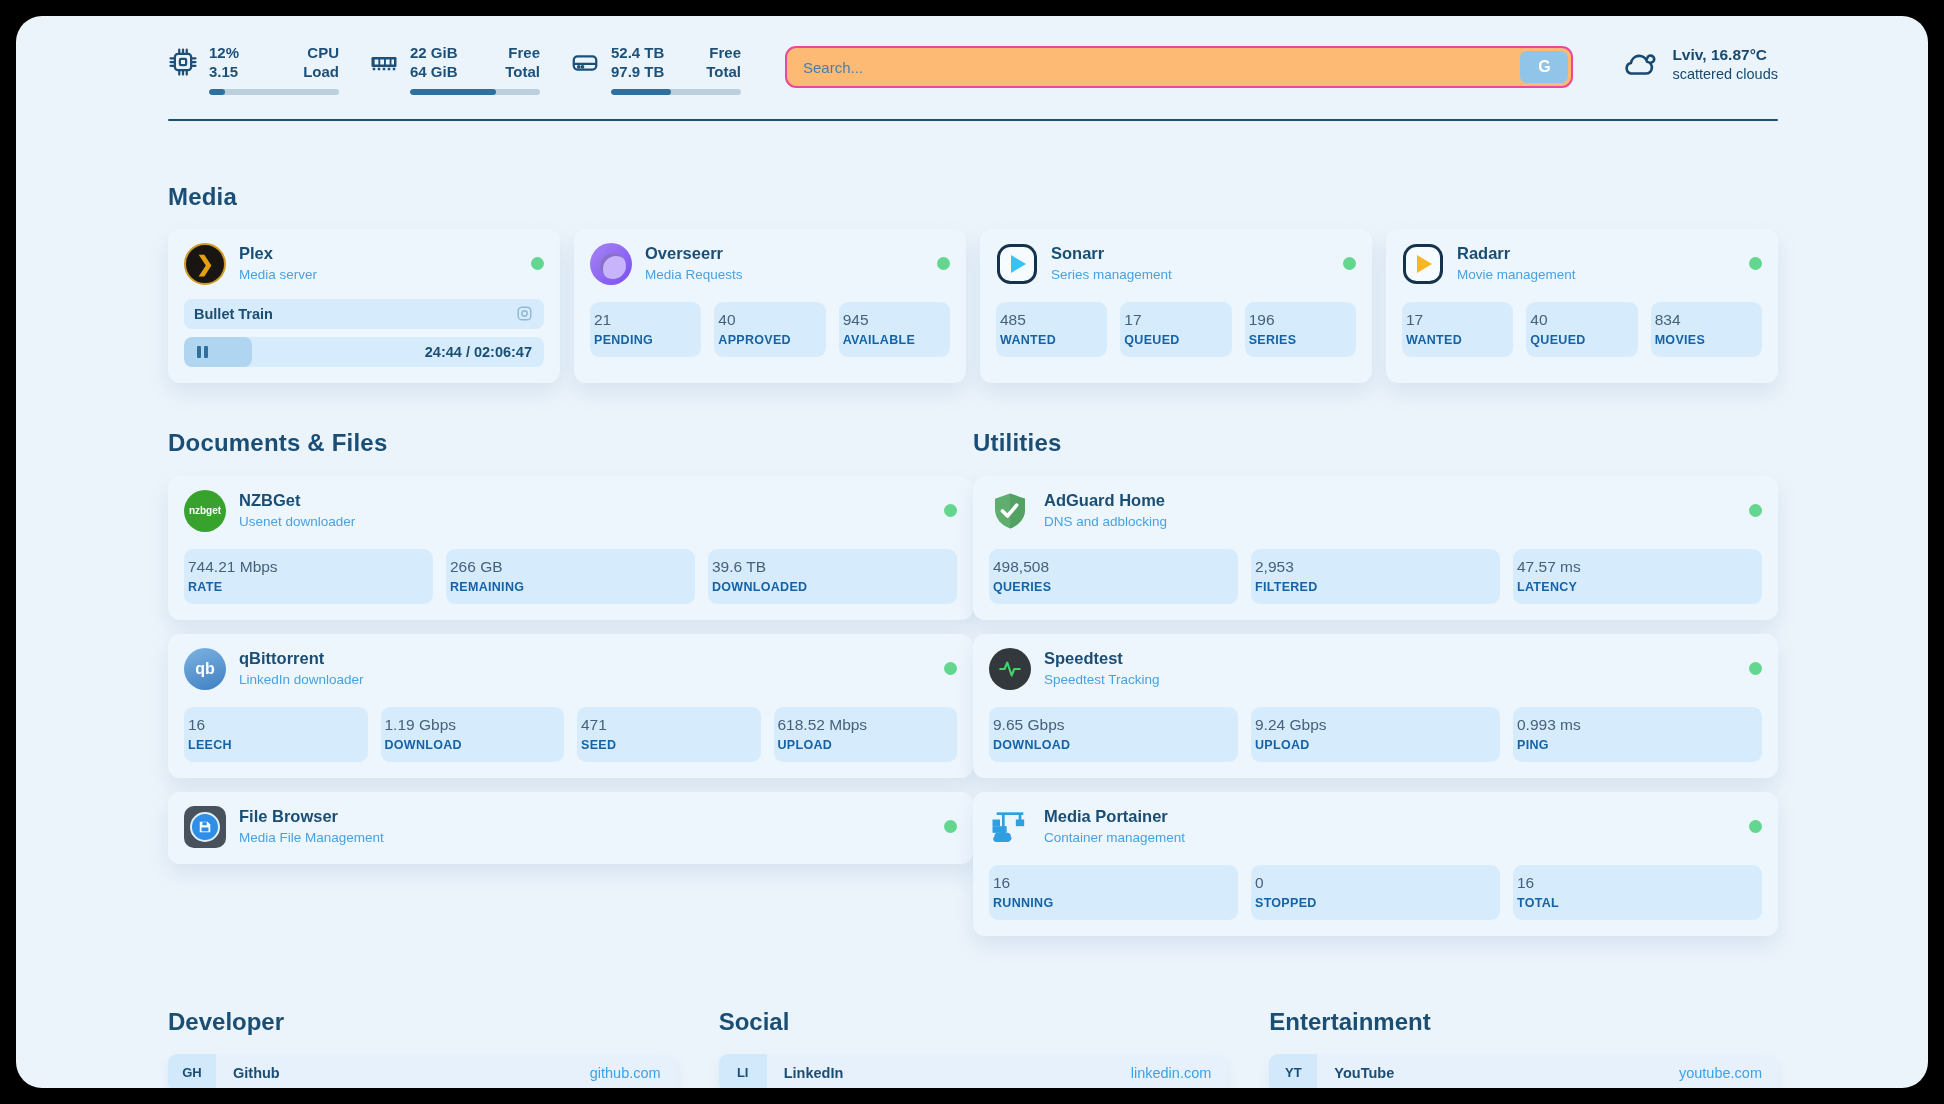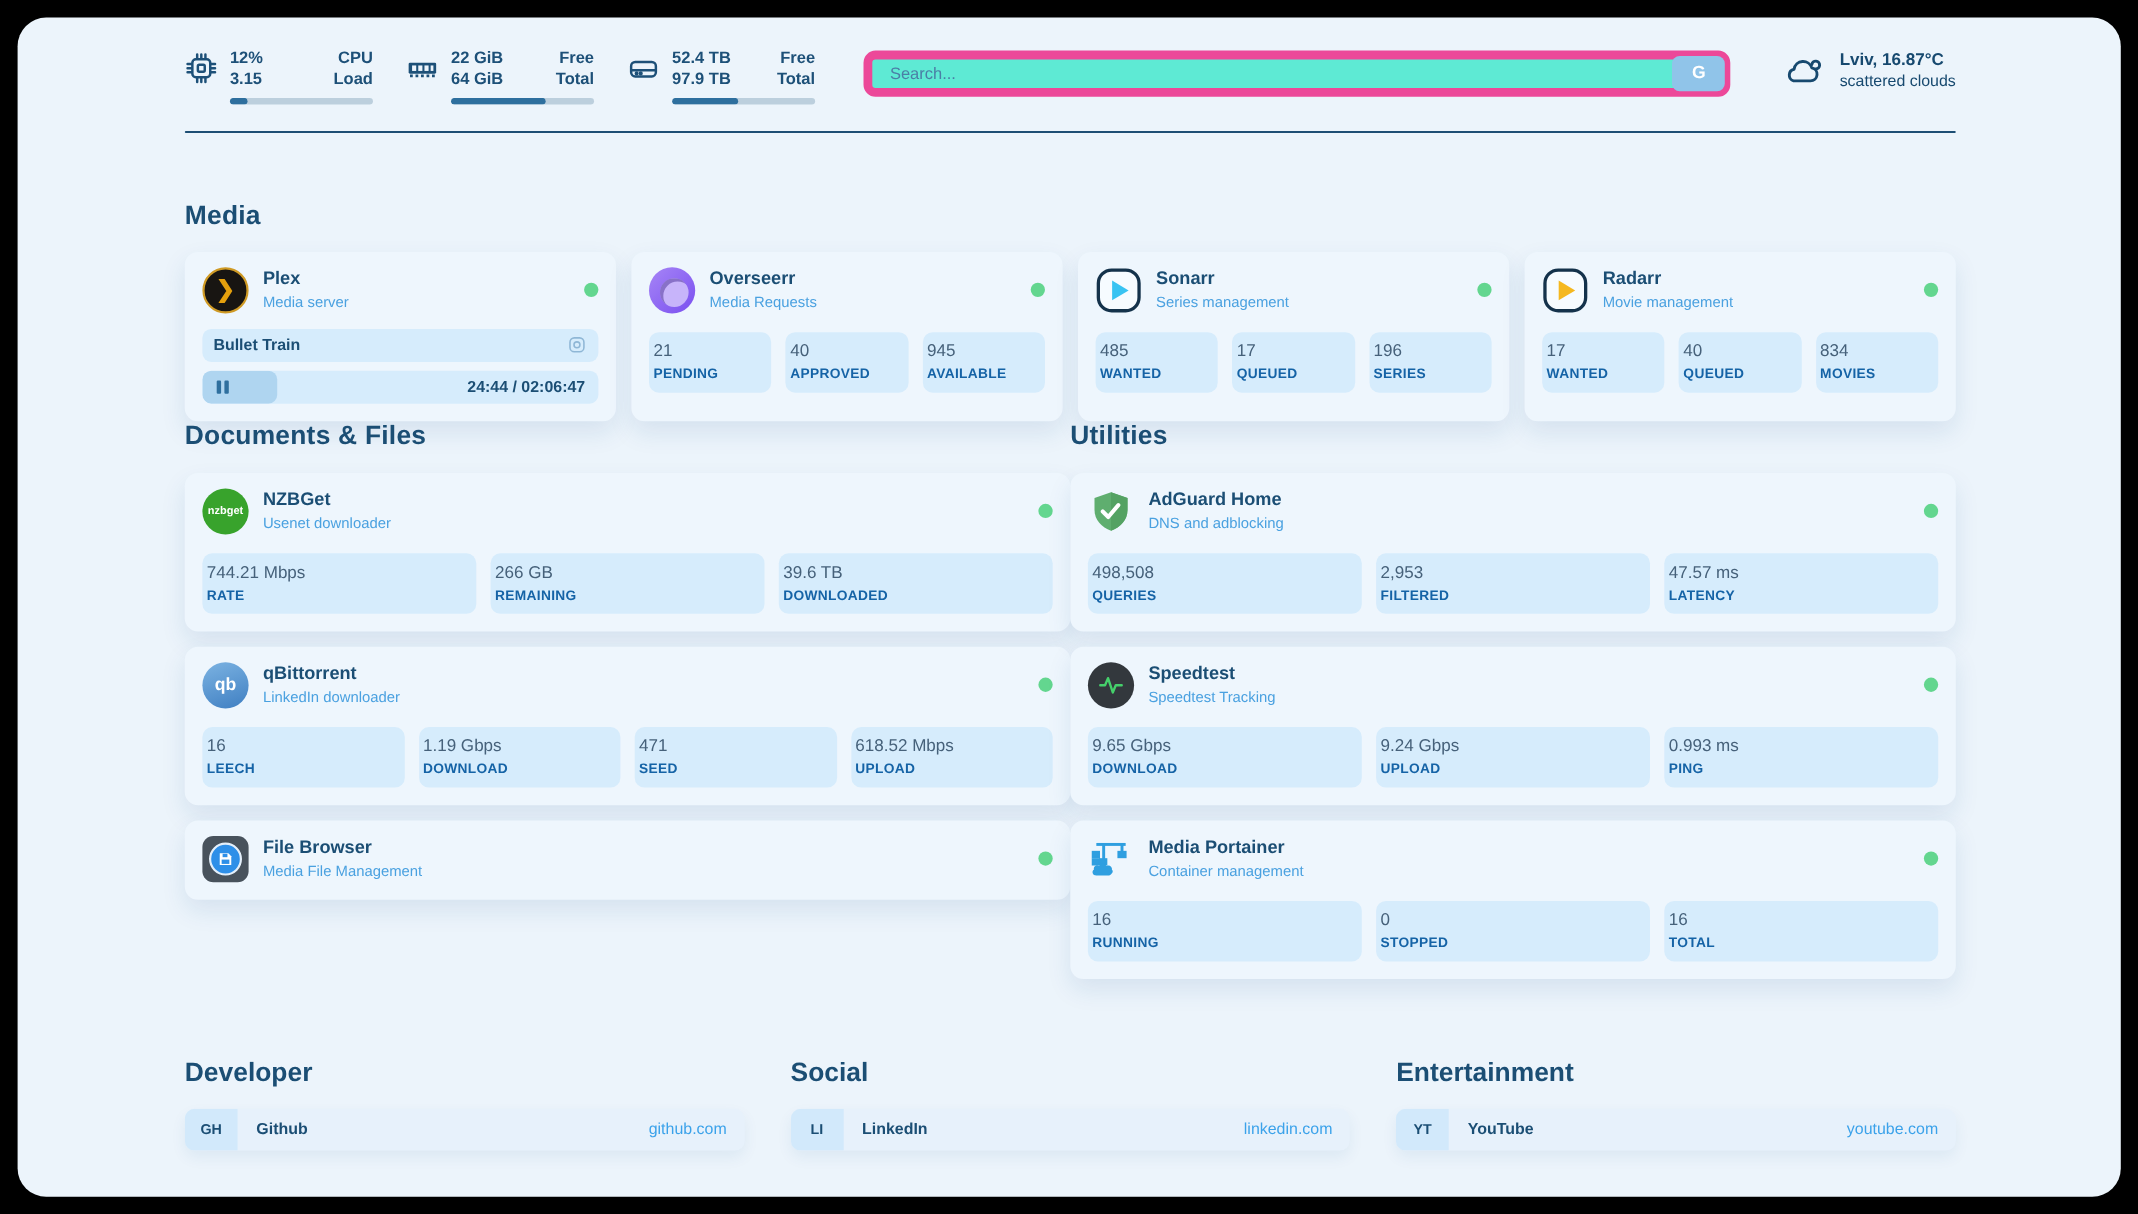--- a/index.html
+++ b/index.html
@@ -23,22 +23,22 @@
   .meter-body { min-width:130px; }
   .meter-rows { display:flex; justify-content:space-between; gap:18px;
     font-size:15px; font-weight:700; color:#1d5078; line-height:1.25; }
   .meter-col-val { text-align:left; }
   .meter-col-lab { text-align:right; }
   .meter-bar { margin-top:7px; height:6px; background:#bccfdd; border-radius:3px;
     position:relative; overflow:hidden; }
   .meter-fill { position:absolute; left:0; top:0; bottom:0; background:#2e6f9e; border-radius:3px; }
   .search { flex:1 1 auto; margin:2px 48px 0 44px; position:relative; }
   .search input {
-    width:100%; height:42px; border:8px solid #ec4899; border-radius:11px;
-    background:#5eead4; padding:0 88px 0 16px; font-size:15px; color:#23577d;
+    width:100%; height:42px; border:2px solid #ec4899; border-radius:11px;
+    background:#fdba74; padding:0 88px 0 16px; font-size:15px; color:#23577d;
     outline:none; font-family:"Liberation Sans", sans-serif;
   }
   .search input::placeholder { color:#4b7ea6; opacity:1; }
   .search-btn {
     position:absolute; right:5px; top:5px; width:48px; height:32px;
     background:#90c4e9; border:none; border-radius:7px; color:#fff;
     font-size:16px; font-weight:600; cursor:pointer;
     font-family:"Liberation Sans", sans-serif;
   }
   .weather { display:flex; gap:13px; align-items:center; color:#17496f; flex:0 0 auto; margin-top:1px; }
@@ -87,21 +87,21 @@
   .play-tri { width:0; height:0; border-style:solid; border-width:9px 0 9px 15px; border-color:transparent; margin-left:3px; }
   .nzb-badge { width:42px; height:42px; border-radius:50%; background:#38a32c; color:#fff; display:flex;
     align-items:center; justify-content:center; font-size:10px; font-weight:700; }
   .qb-badge { width:42px; height:42px; border-radius:50%; background:linear-gradient(160deg,#7cb3e2,#3f7fc2);
     color:#fff; display:flex; align-items:center; justify-content:center; font-size:16px; font-weight:700; }
   .st-badge { width:42px; height:42px; border-radius:50%; background:#33383d; display:flex; align-items:center; justify-content:center; }
   .fb-badge { width:42px; height:42px; border-radius:10px; background:#48525c; display:flex; align-items:center; justify-content:center; }
   .fb-circle { width:30px; height:30px; border-radius:50%; background:#2e8fe8; border:2px solid #e4effa;
     display:flex; align-items:center; justify-content:center; }
   
-  .two-col { display:grid; grid-template-columns:1fr 1fr; gap:0; }
+  .two-col { display:grid; grid-template-columns:1fr 1fr; gap:0; margin-top:46px; }
   .col .section-title { margin-bottom:19px; }
   .col .card { margin-bottom:14px; }
   
   .bookmarks { display:grid; grid-template-columns:1fr 1fr 1fr; gap:42px; margin-top:58px; }
   .bm-title { font-size:24px; font-weight:700; color:#1b4e74; margin-bottom:18px; }
   .link-row { display:flex; align-items:center; background:#e7f1fb; border-radius:9px; height:38px;
     margin-bottom:14px; overflow:hidden; box-shadow:0 6px 14px rgba(20,80,140,0.07); cursor:pointer; }
   .link-abbr { width:48px; align-self:stretch; background:#d2e9fb; color:#1b4e74; font-weight:700;
     font-size:13px; display:flex; align-items:center; justify-content:center; }
   .link-name { margin-left:17px; font-size:14.5px; color:#1b4e74; font-weight:600; }

